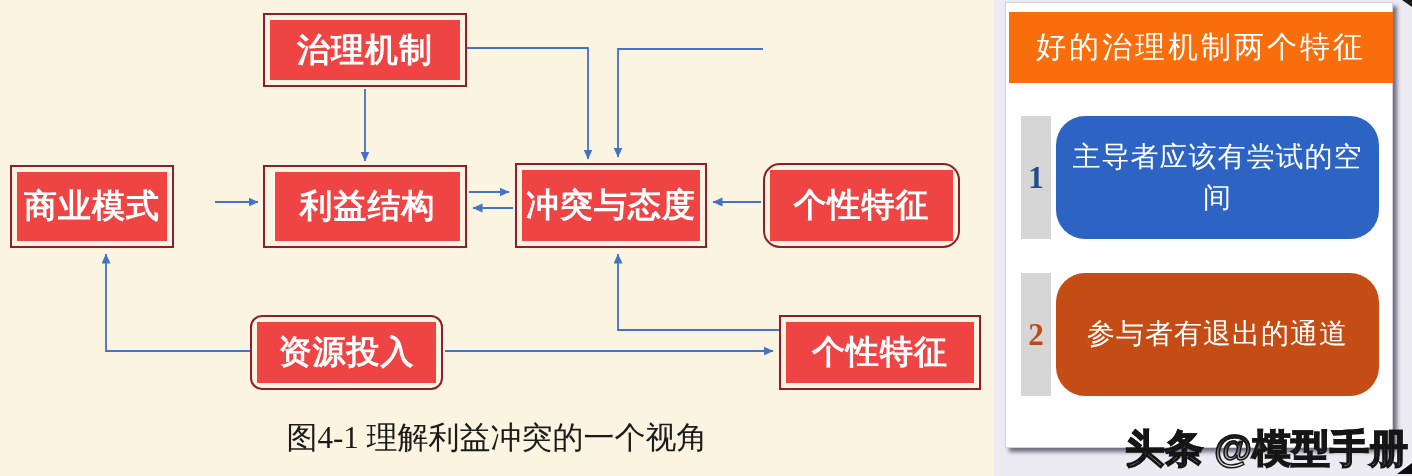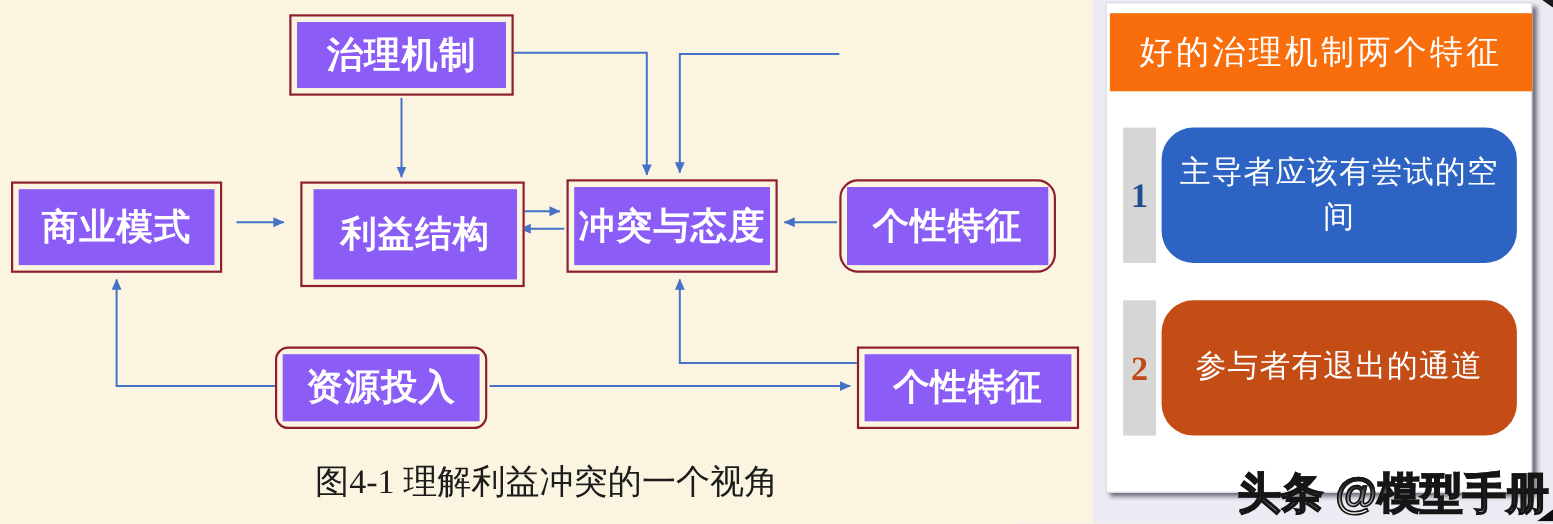--- a/index.html
+++ b/index.html
@@ -18,30 +18,30 @@
   .connectors { position:absolute; left:0; top:0; width:994px; height:476px; }
 
   .node {
     position:absolute;
     background:#FBF4E1;
     border:2px solid #8E1E2F;
     padding:5px;
   }
   .node-inner {
     width:100%; height:100%;
-    background:#8b5cf6;
+    background:#ef4444;
     color:#FFFFFF;
     display:flex; align-items:center; justify-content:center;
     font-weight:bold; font-size:33px; letter-spacing:1px;
     white-space:nowrap;
   }
   .n-governance  { left:263px; top:13px;  width:204px; height:74px; }
   .n-culture     { left:763px; top:10px;  width:197px; height:77px; }
-  .n-business    { left:10px;  top:165px; width:192px; height:83px; }
-  .n-interest    { left:273px; top:165px; width:204px; height:96px;padding-left:10px; }
+  .n-business    { left:10px;  top:165px; width:164px; height:83px; }
+  .n-interest    { left:263px; top:165px; width:204px; height:83px;padding-left:10px; }
   .n-conflict    { left:515px; top:163px; width:192px; height:85px; }
   .n-personality { left:763px; top:163px; width:197px; height:85px;border-radius:17px; }
   .n-resource    { left:250px; top:315px; width:193px; height:75px;border-radius:12px; }
   .n-role        { left:779px; top:315px; width:202px; height:75px; }
 
   .caption {
     position:absolute; left:0; top:417px; width:994px;
     text-align:center;
     font-family:"Liberation Serif", serif;
     font-size:31px; color:#1B1B1B;

